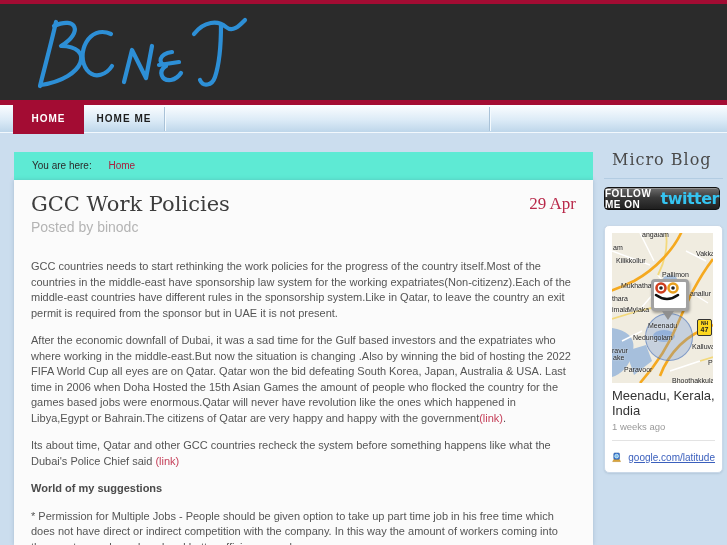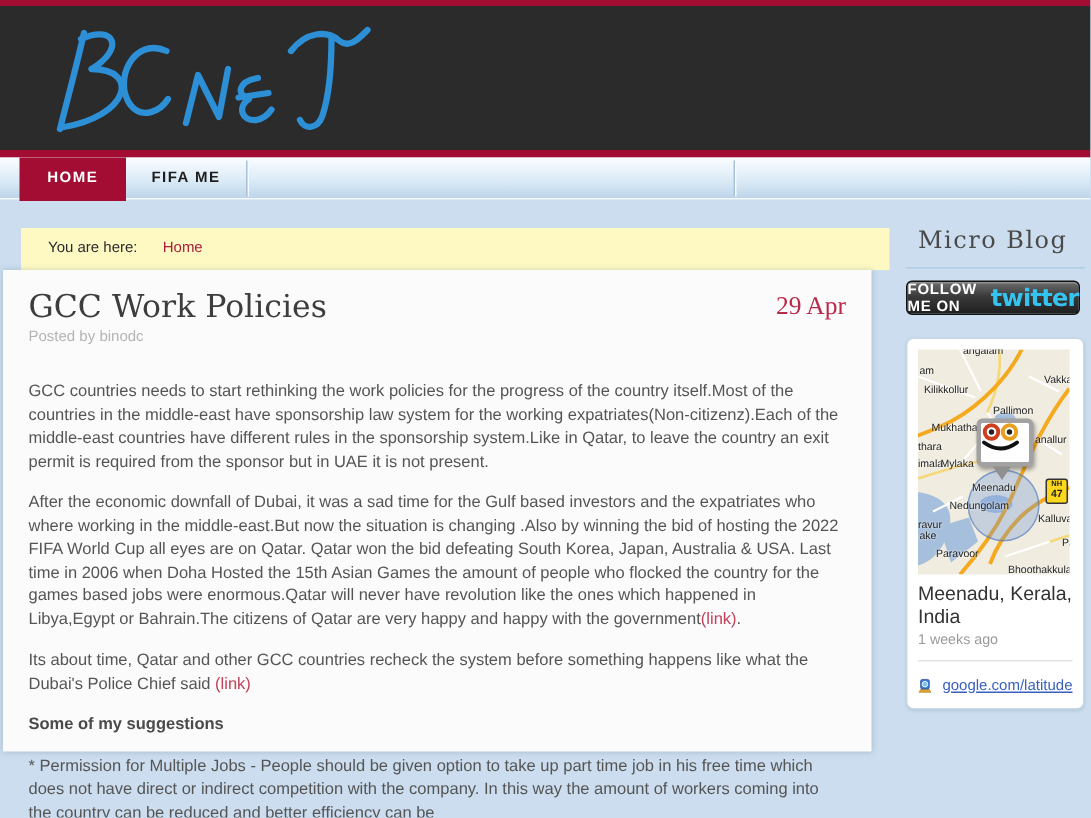--- a/index.html
+++ b/index.html
@@ -17,35 +17,35 @@
   .navbar{position:absolute;left:0;top:105px;width:727px;height:27px;
           background:linear-gradient(#fbfdff,#dcebf7 55%,#bed6ea);
           border-bottom:1px solid #f2f8fd;}
   .tab{position:absolute;top:0;height:27px;line-height:27px;text-align:center;
        font-size:10px;font-weight:bold;letter-spacing:1px;cursor:pointer;}
   .tab.active{left:13px;width:71px;background:#a30c33;color:#fff;height:29px;}
   .tab.plain{left:84px;width:80px;color:#1d1d1d;}
   .nav-sep{position:absolute;top:2px;width:1px;height:24px;background:#a9c2d8;box-shadow:1px 0 0 #f4fafe;}
 
   
-  .crumbbar{position:absolute;left:14px;top:152px;width:579px;height:28px;background:#fef9c3;
+  .crumbbar{position:absolute;left:14px;top:152px;width:579px;height:28px;background:#5eead4;
             font-size:10px;line-height:28px;color:#2b2b2b;}
   .crumbbar .pre{margin-left:18px;}
   .crumbbar a{color:#a8203d;text-decoration:none;margin-left:14px;cursor:pointer;}
 
   
-  .content{position:absolute;left:2px;top:180px;width:579px;height:321px;background:#fbfbfb;
+  .content{position:absolute;left:14px;top:180px;width:579px;height:365px;background:#fbfbfb;
            box-shadow:0 0 4px rgba(60,90,120,.25);}
   .content-inner{padding:12px 17px 0 17px;}
   .post-head{position:relative;}
   h1.post-title{margin:0;font-family:"DejaVu Serif","Liberation Serif",serif;font-weight:normal;
                 font-size:21px;color:#3d3d3d;}
   .post-date{position:absolute;right:0;top:2px;font-family:Liberation Serif, serif;
              font-size:17px;color:#b9294a;}
-  .byline{margin-top:3px;font-size:10px;color:#b4b4b4;}
+  .byline{margin-top:3px;font-size:14px;color:#b4b4b4;}
   .body-text{margin-top:24px;font-size:11px;line-height:15.5px;color:#555;}
   .body-text p{margin:0 0 12px 0;}
   .body-text .subhead{font-weight:bold;color:#4a4a4a;margin-bottom:12px;}
   .body-text a.inline-link{color:#c5405a;text-decoration:none;cursor:pointer;}
   .sugg-line{margin:0;}
 
   
   .sidebar{position:absolute;left:600px;top:150px;width:127px;}
   h2.side-title{margin:0 0 0 12px;font-family:"DejaVu Serif","Liberation Serif",serif;
                 font-weight:normal;font-size:16px;color:#4a4a4a;letter-spacing:1px;}
@@ -98,21 +98,21 @@
         <path d="M141,55 L161,52"></path>
         <path d="M176,24 C186,11 200,10 208,17 C215,23 222,15 227,10"></path>
         <path d="M203,15 C203,34 202,52 197,67 C194,76 185,77 182,70"></path>
       </g>
     </svg>
   </div>
   <div class="redstrip"></div>
 
   <div class="navbar">
     <div class="tab active">HOME</div>
-    <div class="tab plain">FIFA ME</div>
+    <div class="tab plain">HOME ME</div>
     <div class="nav-sep" style="left:164px;"></div>
     <div class="nav-sep" style="left:489px;"></div>
   </div>
 
   <div class="crumbbar">
     <span class="pre">You are here:</span>
     <a>Home</a>
   </div>
 
   <div class="content">
@@ -121,21 +121,21 @@
         <h1 class="post-title">GCC Work Policies</h1>
         <span class="post-date">29 Apr</span>
         <div class="byline">Posted by binodc</div>
       </div>
 
       <div class="body-text">
         <p>GCC countries needs to start rethinking the work policies for the progress of the country itself.Most of the countries in the middle-east have sponsorship law system for the working expatriates(Non-citizenz).Each of the middle-east countries have different rules in the sponsorship system.Like in Qatar, to leave the country an exit permit is required from the sponsor but in UAE it is not present.</p>
         <p><span>After the economic downfall of Dubai, it was a sad time for the Gulf based investors and the expatriates who where working in the middle-east.But now the situation is changing .Also by winning the bid of hosting the 2022 FIFA World Cup all eyes are on Qatar. Qatar won the bid defeating South Korea, Japan, Australia &amp; USA. Last time in 2006 when Doha Hosted the 15th Asian Games the amount of people who flocked the country for the games based jobs were enormous.Qatar will never have revolution like the ones which happened in Libya,Egypt or Bahrain.The citizens of Qatar are very happy and happy with the government</span><a class="inline-link">(link)</a><span>.</span></p>
         <p><span>Its about time, Qatar and other GCC countries recheck the system before something happens like what the Dubai's Police Chief said </span><a class="inline-link">(link)</a></p>
 
-        <p class="subhead">Some of my suggestions</p>
+        <p class="subhead">World of my suggestions</p>
 
         <div style="margin-bottom:12px;">
 
         <p class="sugg-line">* Permission for Multiple Jobs - People should be given option to take up part time job in his free time which does not have direct or indirect competition with the company. In this way the amount of workers coming into the country can be reduced and better efficiency can be</p>
           </div>
 
       </div>
     </div>
   </div>
 

